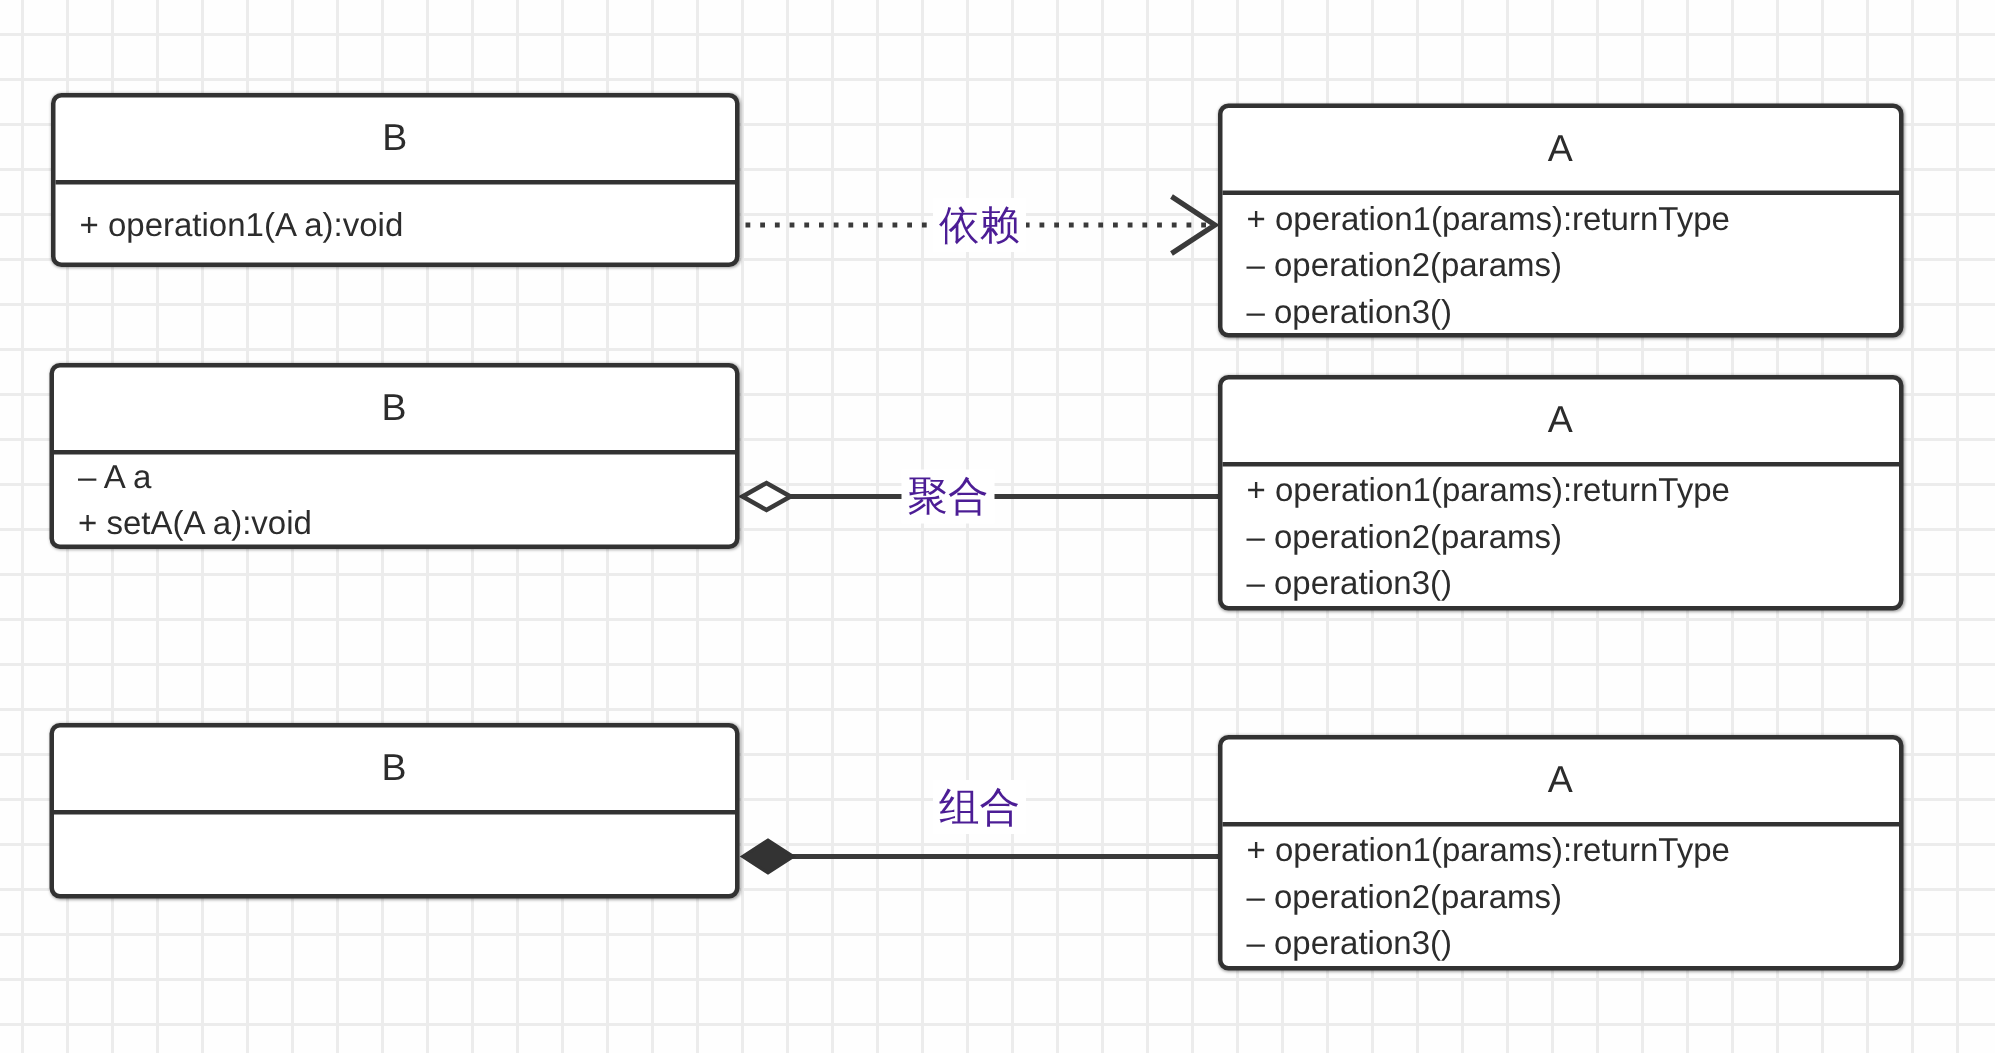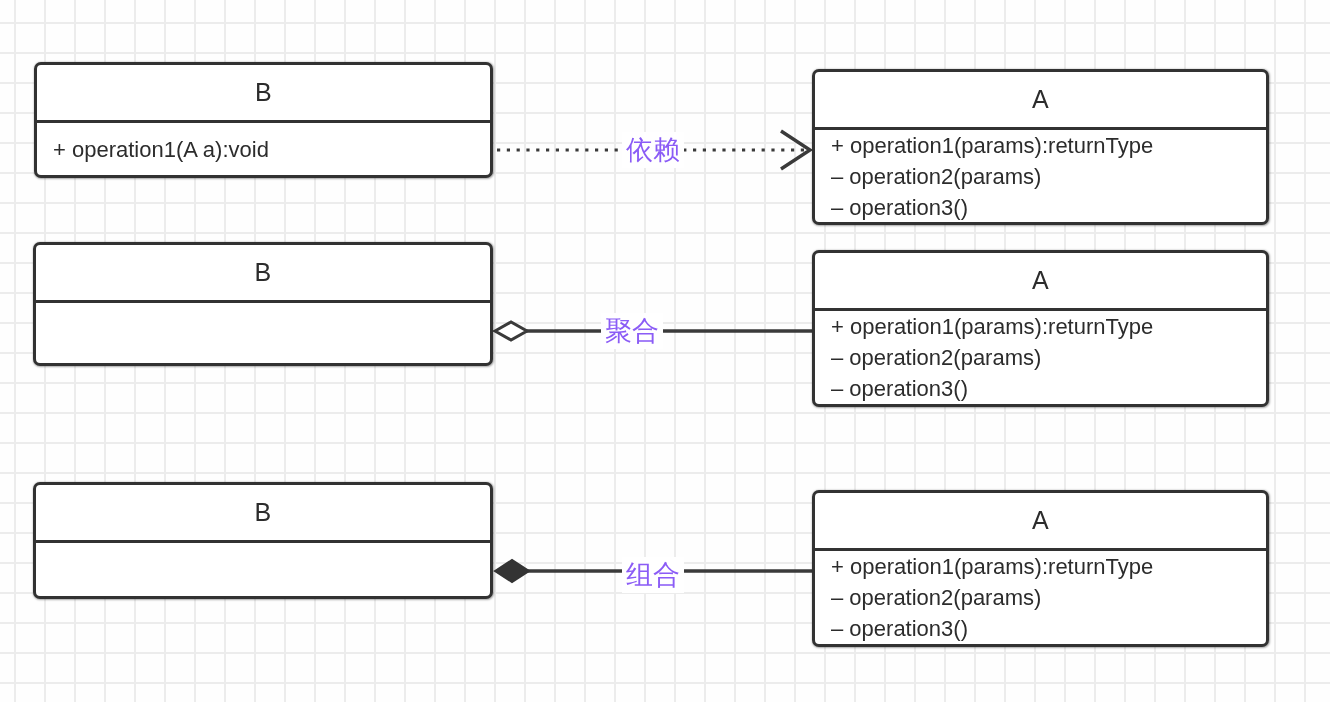--- a/index.html
+++ b/index.html
@@ -45,21 +45,21 @@
     font-size:22px;
     line-height:31px;
     color:#2c2c2c;
     white-space:nowrap;
     overflow:hidden;
   }
   .rel-label{
     position:absolute;
     transform:translate(-50%,-50%);
     font-size:27px;
-    color:#8b5cf6;
+    color:#4c1d95;
     background:#fff;
     padding:0 4px;
     white-space:nowrap;
     z-index:3;
   }
 </style>
 </head>
 <body>
 
 <div class="canvas">
@@ -95,20 +95,24 @@
       <div>+ operation1(params):returnType</div>
       <div>– operation2(params)</div>
       <div>– operation3()</div>
     </div>
   </div>
 
   <div class="rel-label" style="left:653px;top:150px">依赖</div>
 
   <div class="class-box" style="left:33px;top:242px;width:460px;height:124px">
     <div class="class-title">B</div>
+    <div class="class-members">
+      <div>– A a</div>
+      <div>+ setA(A a):void</div>
+    </div>
   </div>
 
   <div class="class-box" style="left:812px;top:250px;width:457px;height:157px">
     <div class="class-title">A</div>
     <div class="class-members">
       <div>+ operation1(params):returnType</div>
       <div>– operation2(params)</div>
       <div>– operation3()</div>
     </div>
   </div>
@@ -121,15 +125,15 @@
 
   <div class="class-box" style="left:812px;top:490px;width:457px;height:157px">
     <div class="class-title">A</div>
     <div class="class-members">
       <div>+ operation1(params):returnType</div>
       <div>– operation2(params)</div>
       <div>– operation3()</div>
     </div>
   </div>
 
-  <div class="rel-label" style="left:653px;top:575px">组合</div>
+  <div class="rel-label" style="left:653px;top:538px">组合</div>
 
 </div>
 
 </body></html>

